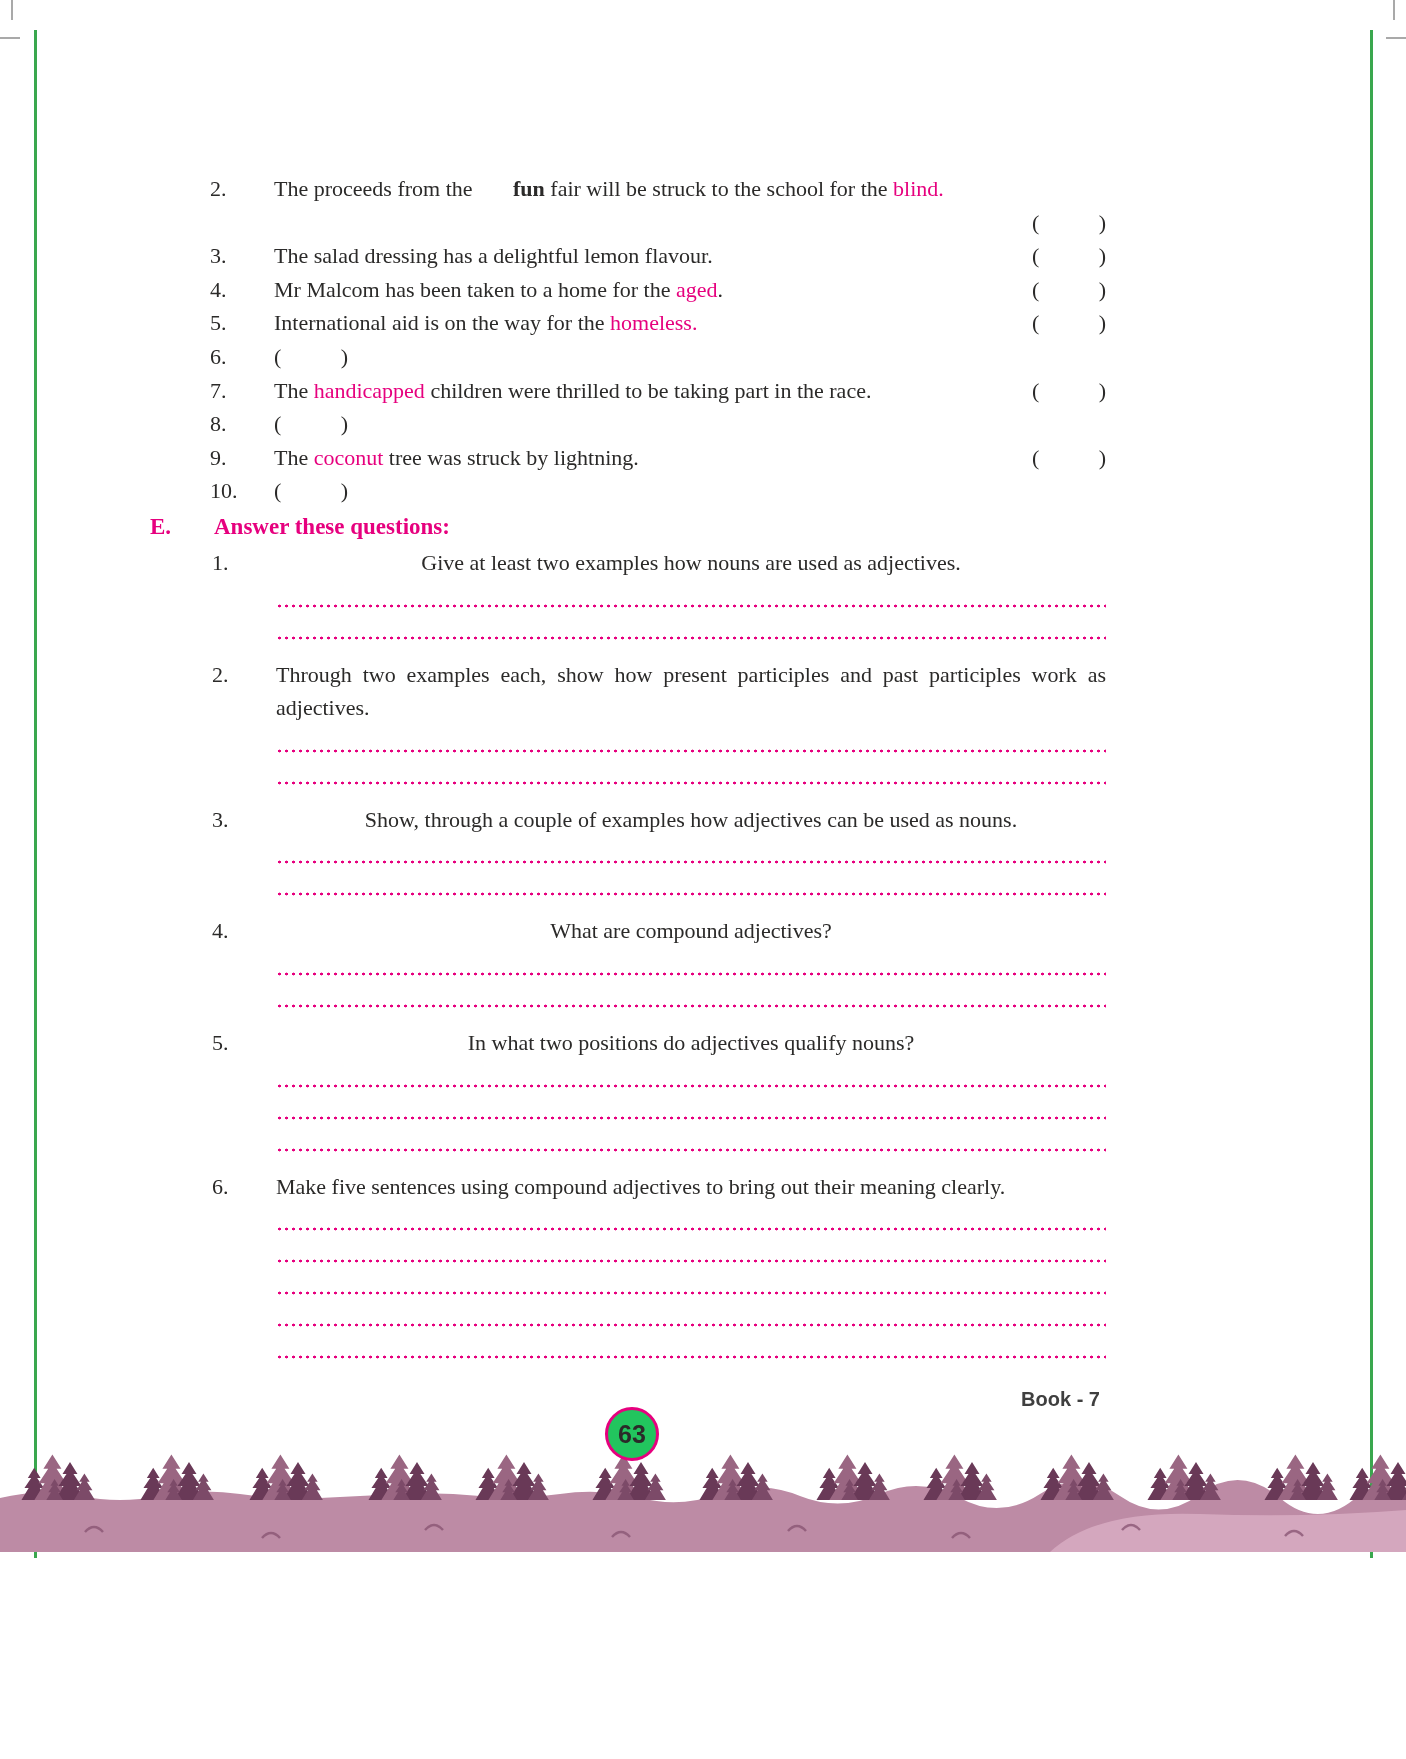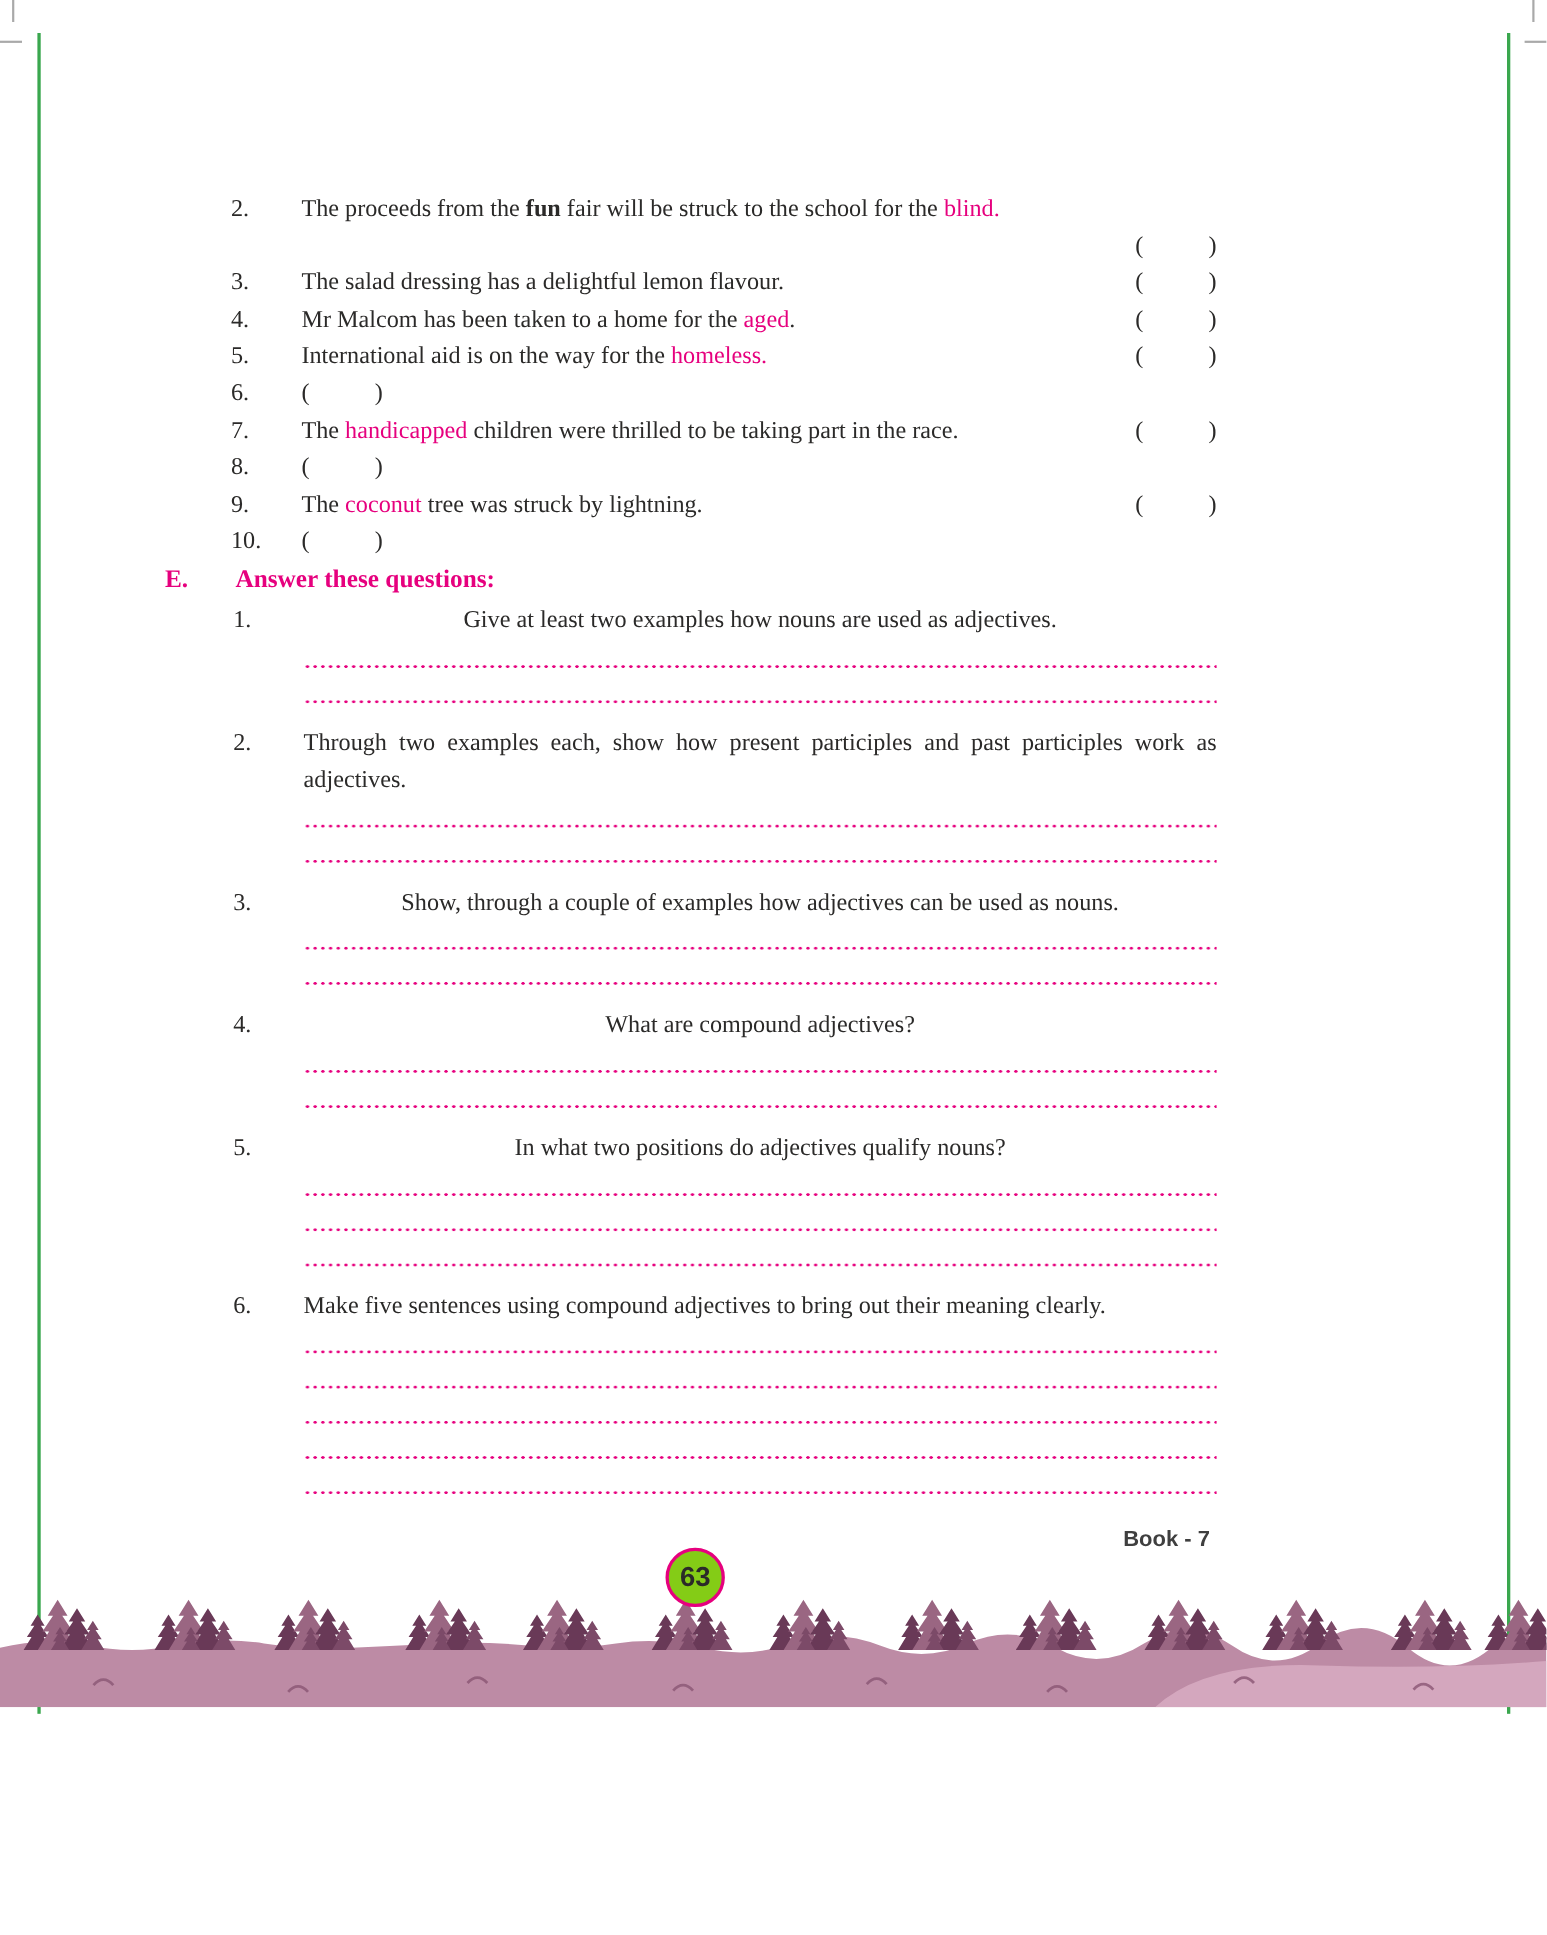--- a/index.html
+++ b/index.html
@@ -25,21 +25,21 @@
   .rule.left{left:34px;}
   .rule.right{right:33px;}
 
   .content{position:absolute;left:150px;top:172px;width:956px;z-index:2;}
 
   
   .ex-row{display:flex;align-items:baseline;font-size:22px;line-height:33.6px;padding-left:60px;}
   .ex-row .num{flex:none;width:64px;}
   .ex-row .sentence{flex:1;padding-right:4px;}
   .ex-row .parens{flex:none;width:74px;display:flex;justify-content:space-between;}
-  .bold{font-weight:bold;}
+  .bold{font-weight:bold;margin-left:35px;}
   .accent{font-weight:normal;color:var(--accent);}
 
   
   .section-head{display:flex;font-size:23px;font-weight:bold;color:var(--accent);line-height:34px;margin-top:2px;}
   .section-head .sec-label{flex:none;width:64px;}
 
   
   .q-block{margin-top:2px;}
   .q-row{display:flex;align-items:baseline;font-size:22px;line-height:33.6px;padding-left:62px;}
   .q-row .num{flex:none;width:64px;}
@@ -49,21 +49,21 @@
   .dotted{
     height:32px;
     background-image:radial-gradient(circle,var(--accent) 1.35px,rgba(0,0,0,0) 1.6px);
     background-size:7px 4px;background-repeat:repeat-x;background-position:0 bottom;
   }
   .dotted:first-child{height:24px;}
 
   
   .page-circle{
     position:absolute;left:605px;top:1407px;width:54px;height:54px;border-radius:50%;
-    border:3px solid var(--accent);background:#84cc16;z-index:5;
+    border:3px solid var(--accent);background:#22c55e;z-index:5;
     display:flex;align-items:center;justify-content:center;
     font-family:"Liberation Sans","DejaVu Sans",sans-serif;font-weight:bold;font-size:25px;color:#2b2a29;
   }
   .book-label{
     position:absolute;right:306px;top:1388px;z-index:4;
     font-family:"Liberation Sans","DejaVu Sans",sans-serif;font-weight:600;font-size:20px;color:#3f3f3f;
   }
   .footer-art{position:absolute;left:0;top:1452px;width:1406px;height:100px;z-index:3;display:block;}
 </style>
 </head>

